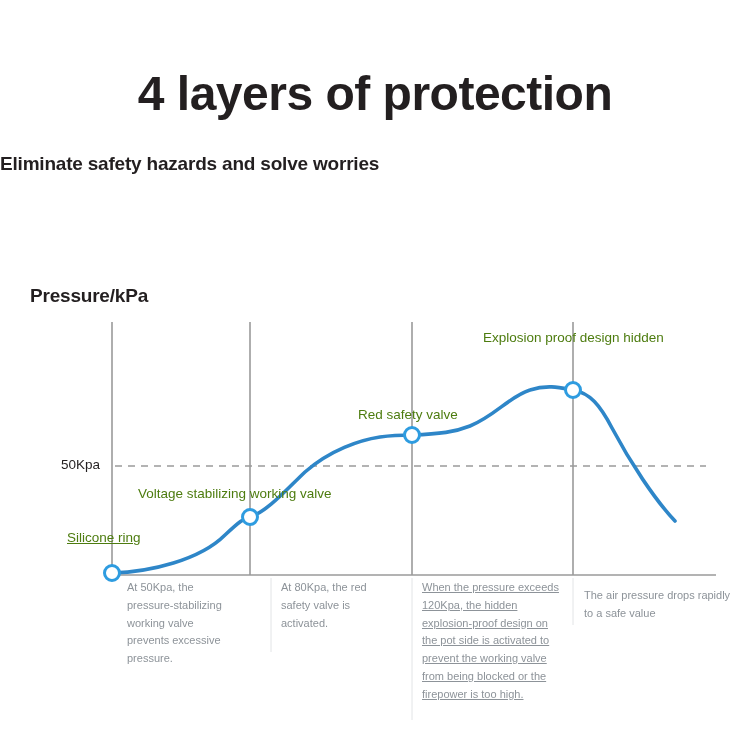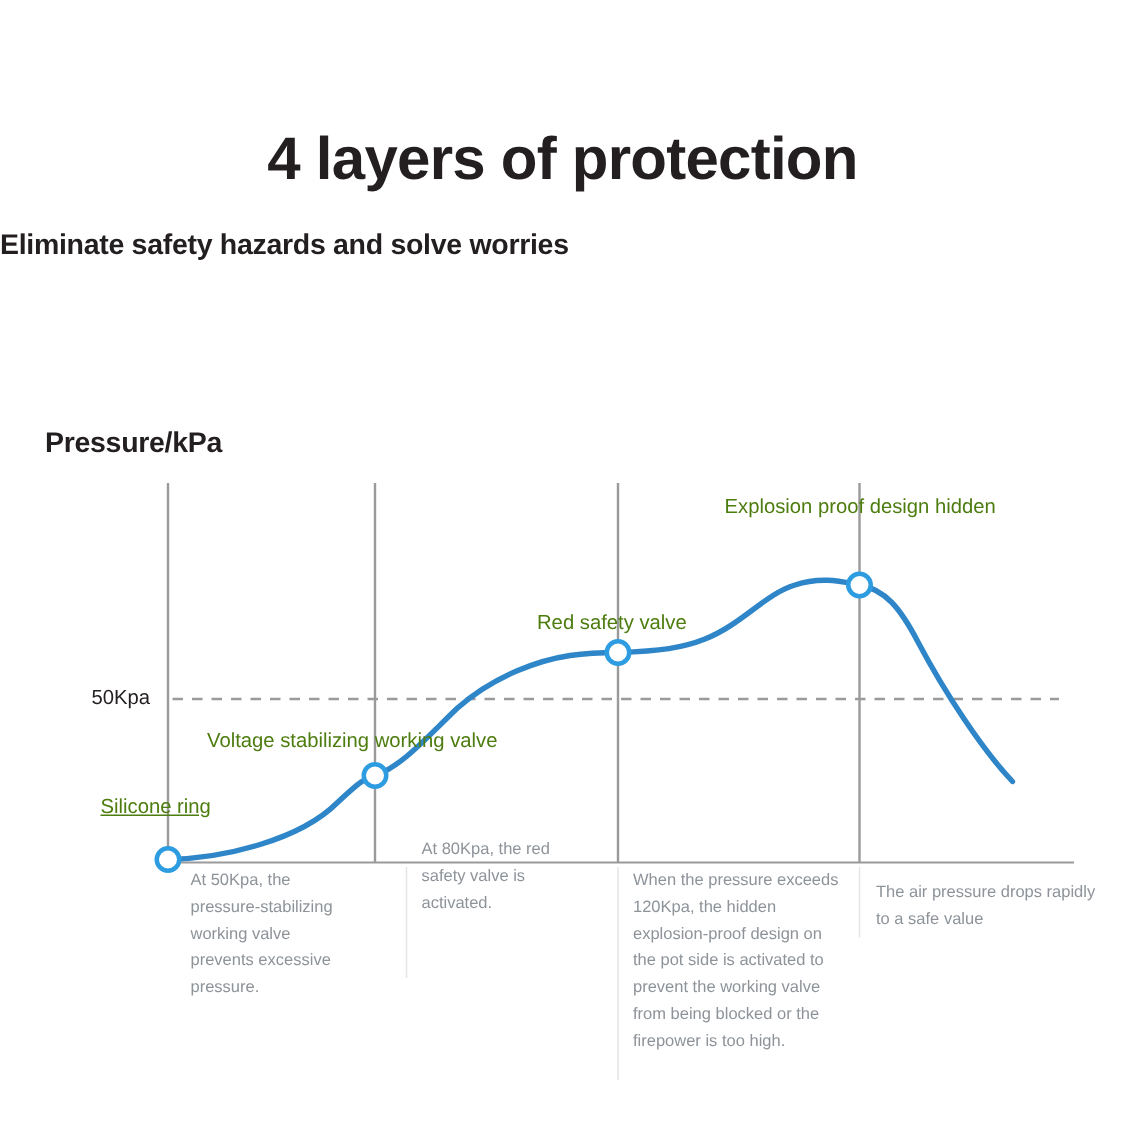--- a/index.html
+++ b/index.html
@@ -13,24 +13,24 @@
     height: 750px;
     position: relative;
     font-family: "Liberation Sans", sans-serif;
     overflow: hidden;
   }
 
   
   .headline {
     position: absolute;
     left: 0;
-    top: 84px;
+    top: 68px;
     width: 750px;
     text-align: center;
-    font-size: 40px;
+    font-size: 48px;
     font-weight: 800;
     letter-spacing: -0.5px;
     color: #231f20;
     line-height: 1.1;
   }
   .subheadline {
     position: absolute;
     left: 0;
     top: 153px;
     width: 620px;
@@ -85,22 +85,22 @@
 
   
   .caption {
     position: absolute;
     font-size: 11px;
     line-height: 1.62;
     color: #8d9399;
     font-weight: 400;
   }
   .cap-1 { left: 127px; top: 579px; width: 110px; }
-  .cap-2 { left: 281px; top: 558px; width: 108px; }
-  .cap-3 { left: 422px; top: 579px; width: 143px; }
+  .cap-2 { left: 281px; top: 579px; width: 108px; }
+  .cap-3 { left: 422px; top: 579px; width: 143px; text-decoration: underline; }
   .cap-4 { left: 584px; top: 587px; width: 150px; }
 </style>
 </head>
 <body>
 
 <div class="headline">4 layers of protection</div>
 
 <div class="subheadline">Eliminate safety hazards and solve worries</div>
 
 <div class="chart">

